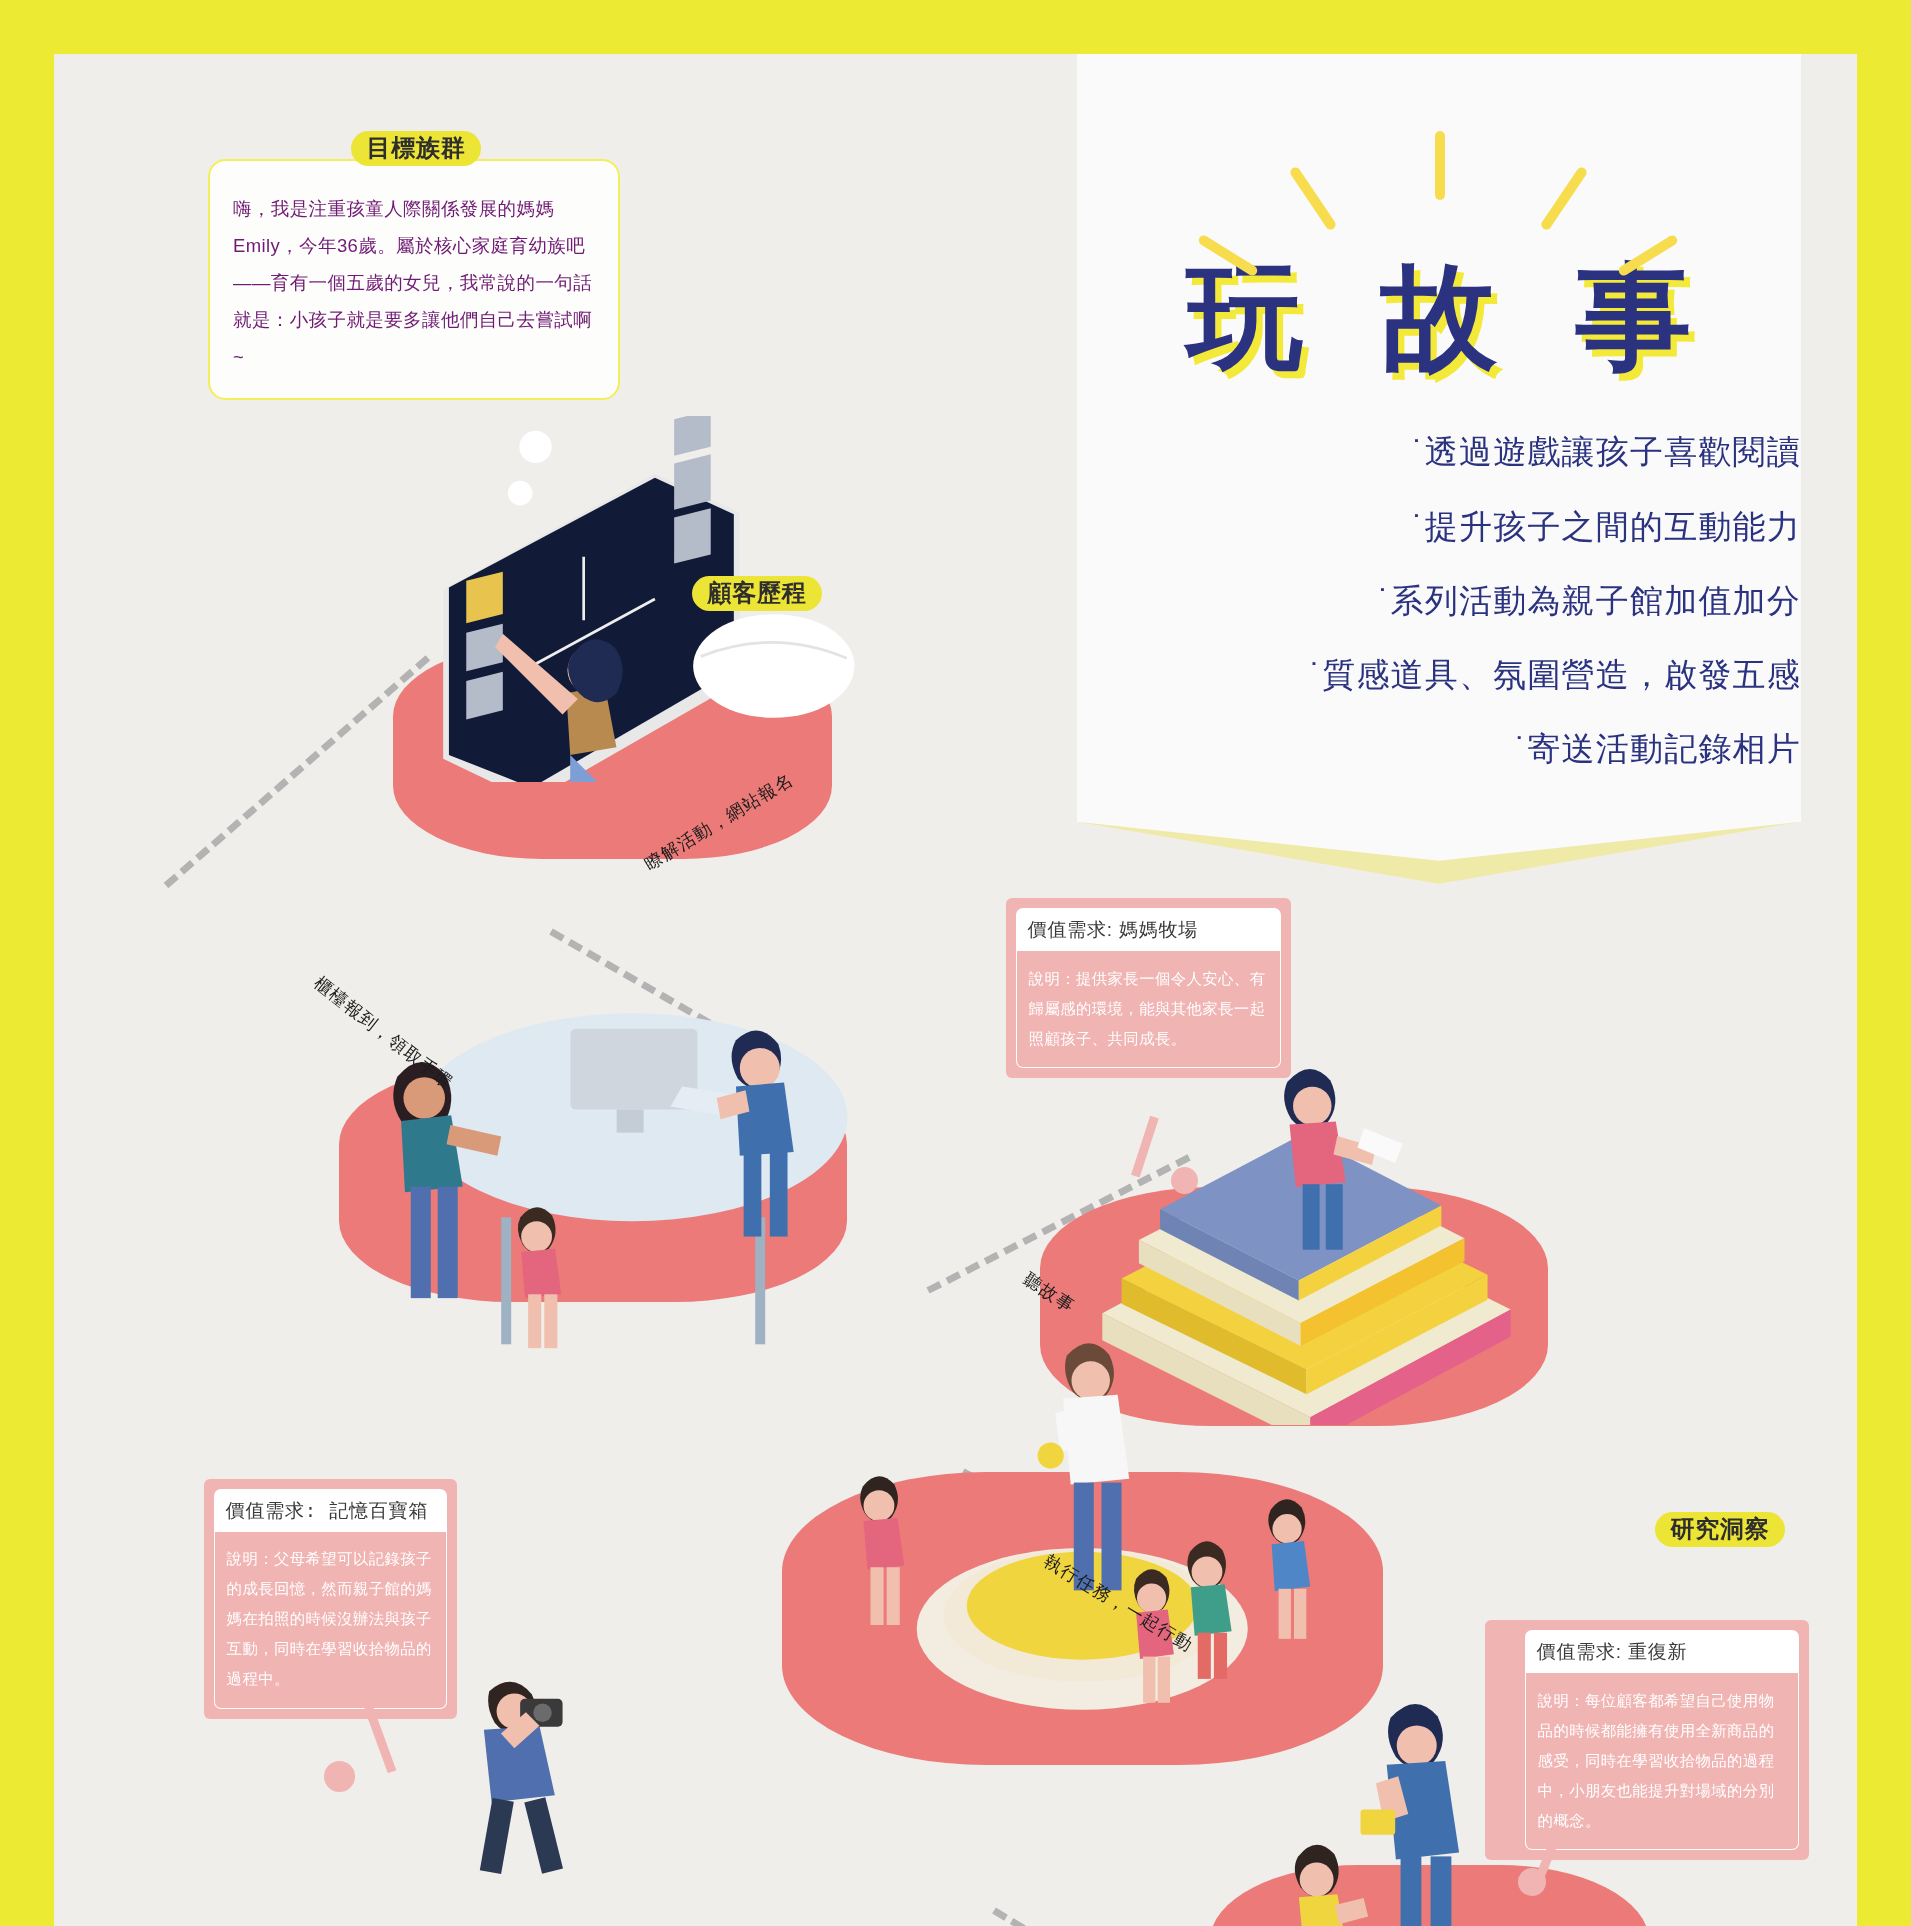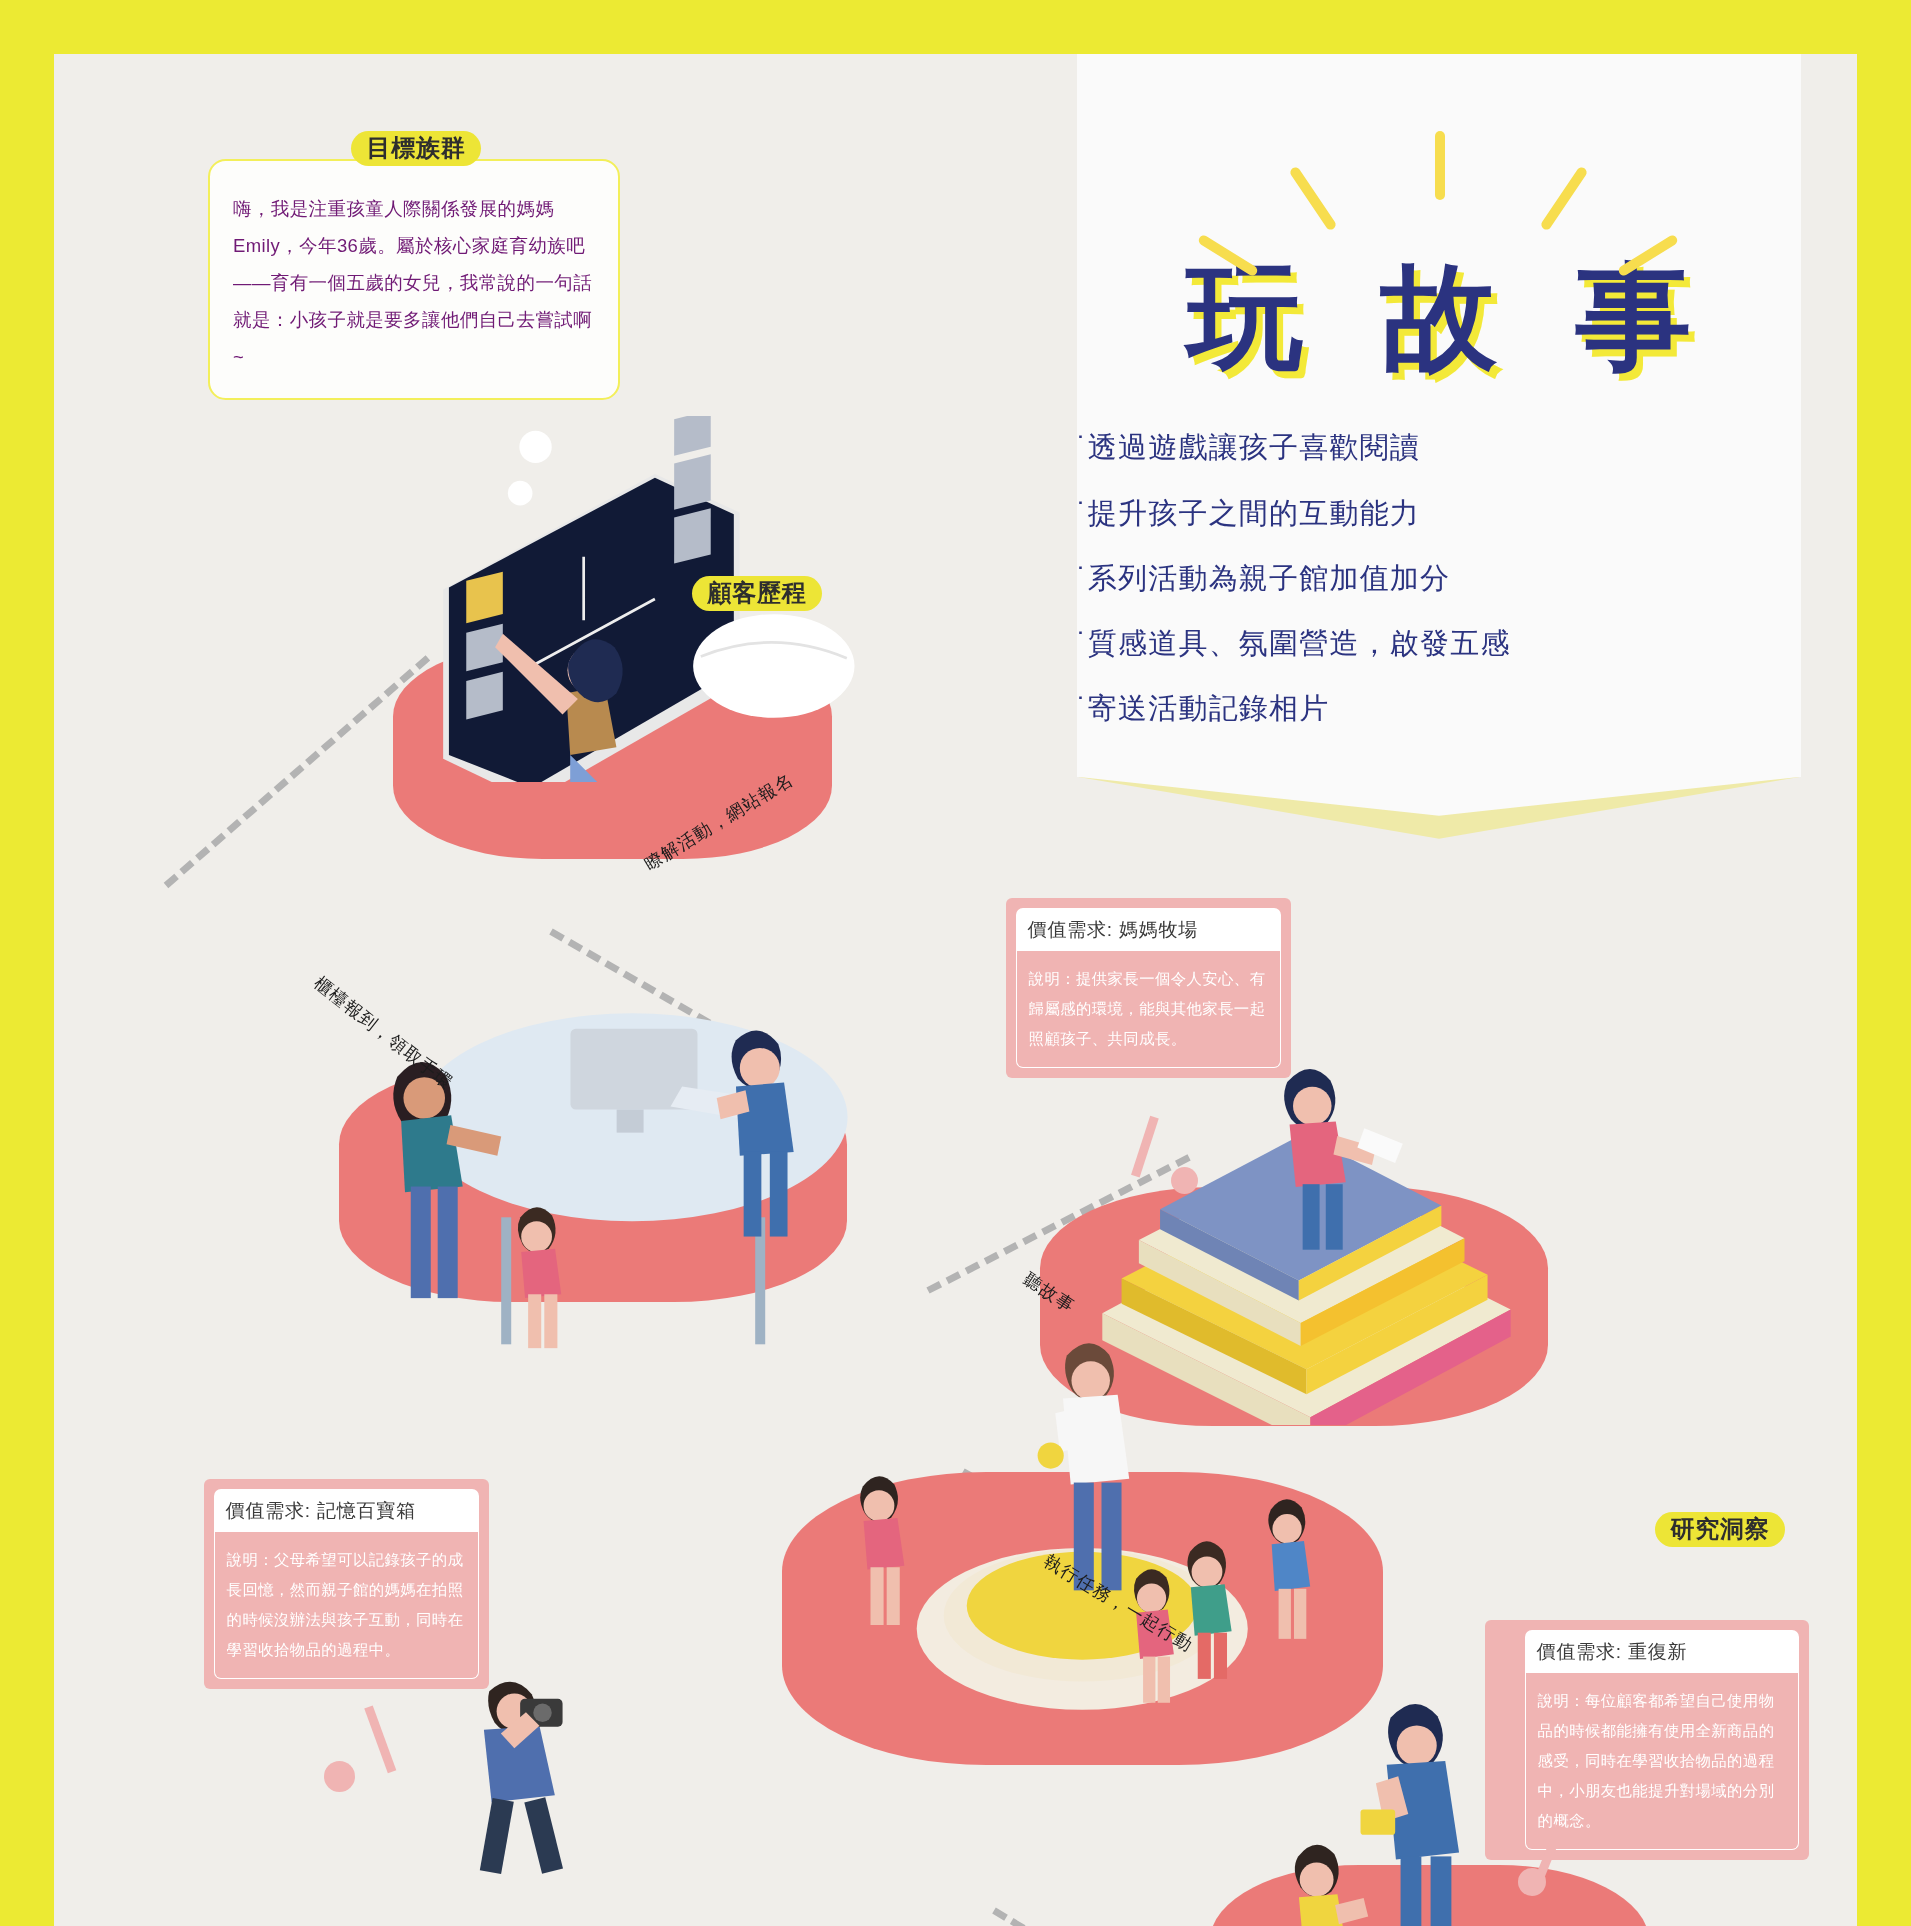--- a/index.html
+++ b/index.html
@@ -61,23 +61,23 @@
     font-weight:bold;
     color:#2b3380;
     letter-spacing:23px;
     text-shadow:6.2px 7px 0 #f3e938;
     padding-left:23px;
     line-height:1.22;
     margin-top:3.9px;
   }
   #hero-list{
     margin-top:27px;
-    text-align:left;
+    text-align:right;
     color:#2b3380;
-    font-size:29px;
+    font-size:33px;
     line-height:2.25;
     letter-spacing:1.2px;
   }
   #hero-foot{position:relative;height:89px;}
   #hero-foot .tri-y{
     position:absolute;left:0;top:0;width:100%;height:62px;
     background:#efeaa8;
     clip-path:polygon(0 0,100% 0,50% 100%);
   }
   #hero-foot .tri-w{
@@ -361,21 +361,21 @@
   <div class="abs pill" style="left:638px;top:522px;">顧客歷程</div>
   <div class="abs pill" style="left:1601px;top:1458px;">研究洞察</div>
 
   <div class="need" style="left:952px;top:844px;width:285px;">
     <div class="need-title">價值需求: 媽媽牧場</div>
     <div class="need-body">說明：提供家長一個令人安心、有歸屬感的環境，能與其他家長一起照顧孩子、共同成長。</div>
   </div>
   <div class="need-stem" style="left:1096px;top:1063px;width:8.5px;height:62px;transform:rotate(18deg);transform-origin:top center;"></div>
   <div class="need-dot" style="left:1117px;top:1113px;width:27px;height:27px;"></div>
 
-  <div class="need" style="left:150px;top:1425px;width:285px;">
+  <div class="need" style="left:150px;top:1425px;width:253px;font-family:Liberation Mono, monospace;">
     <div class="need-title">價值需求: 記憶百寶箱</div>
     <div class="need-body">說明：父母希望可以記錄孩子的成長回憶，然而親子館的媽媽在拍照的時候沒辦法與孩子互動，同時在學習收拾物品的過程中。</div>
   </div>
   <div class="need-stem" style="left:310px;top:1653px;width:8.5px;height:69px;transform:rotate(-20deg);transform-origin:top center;"></div>
   <div class="need-dot" style="left:270px;top:1707px;width:31px;height:31px;"></div>
 
   <div class="need" style="left:1431px;top:1566px;width:324px;padding-left:40px;">
     <div class="need-title">價值需求: 重復新</div>
     <div class="need-body">說明：每位顧客都希望自己使用物品的時候都能擁有使用全新商品的感受，同時在學習收拾物品的過程中，小朋友也能提升對場域的分別的概念。</div>
   </div>

